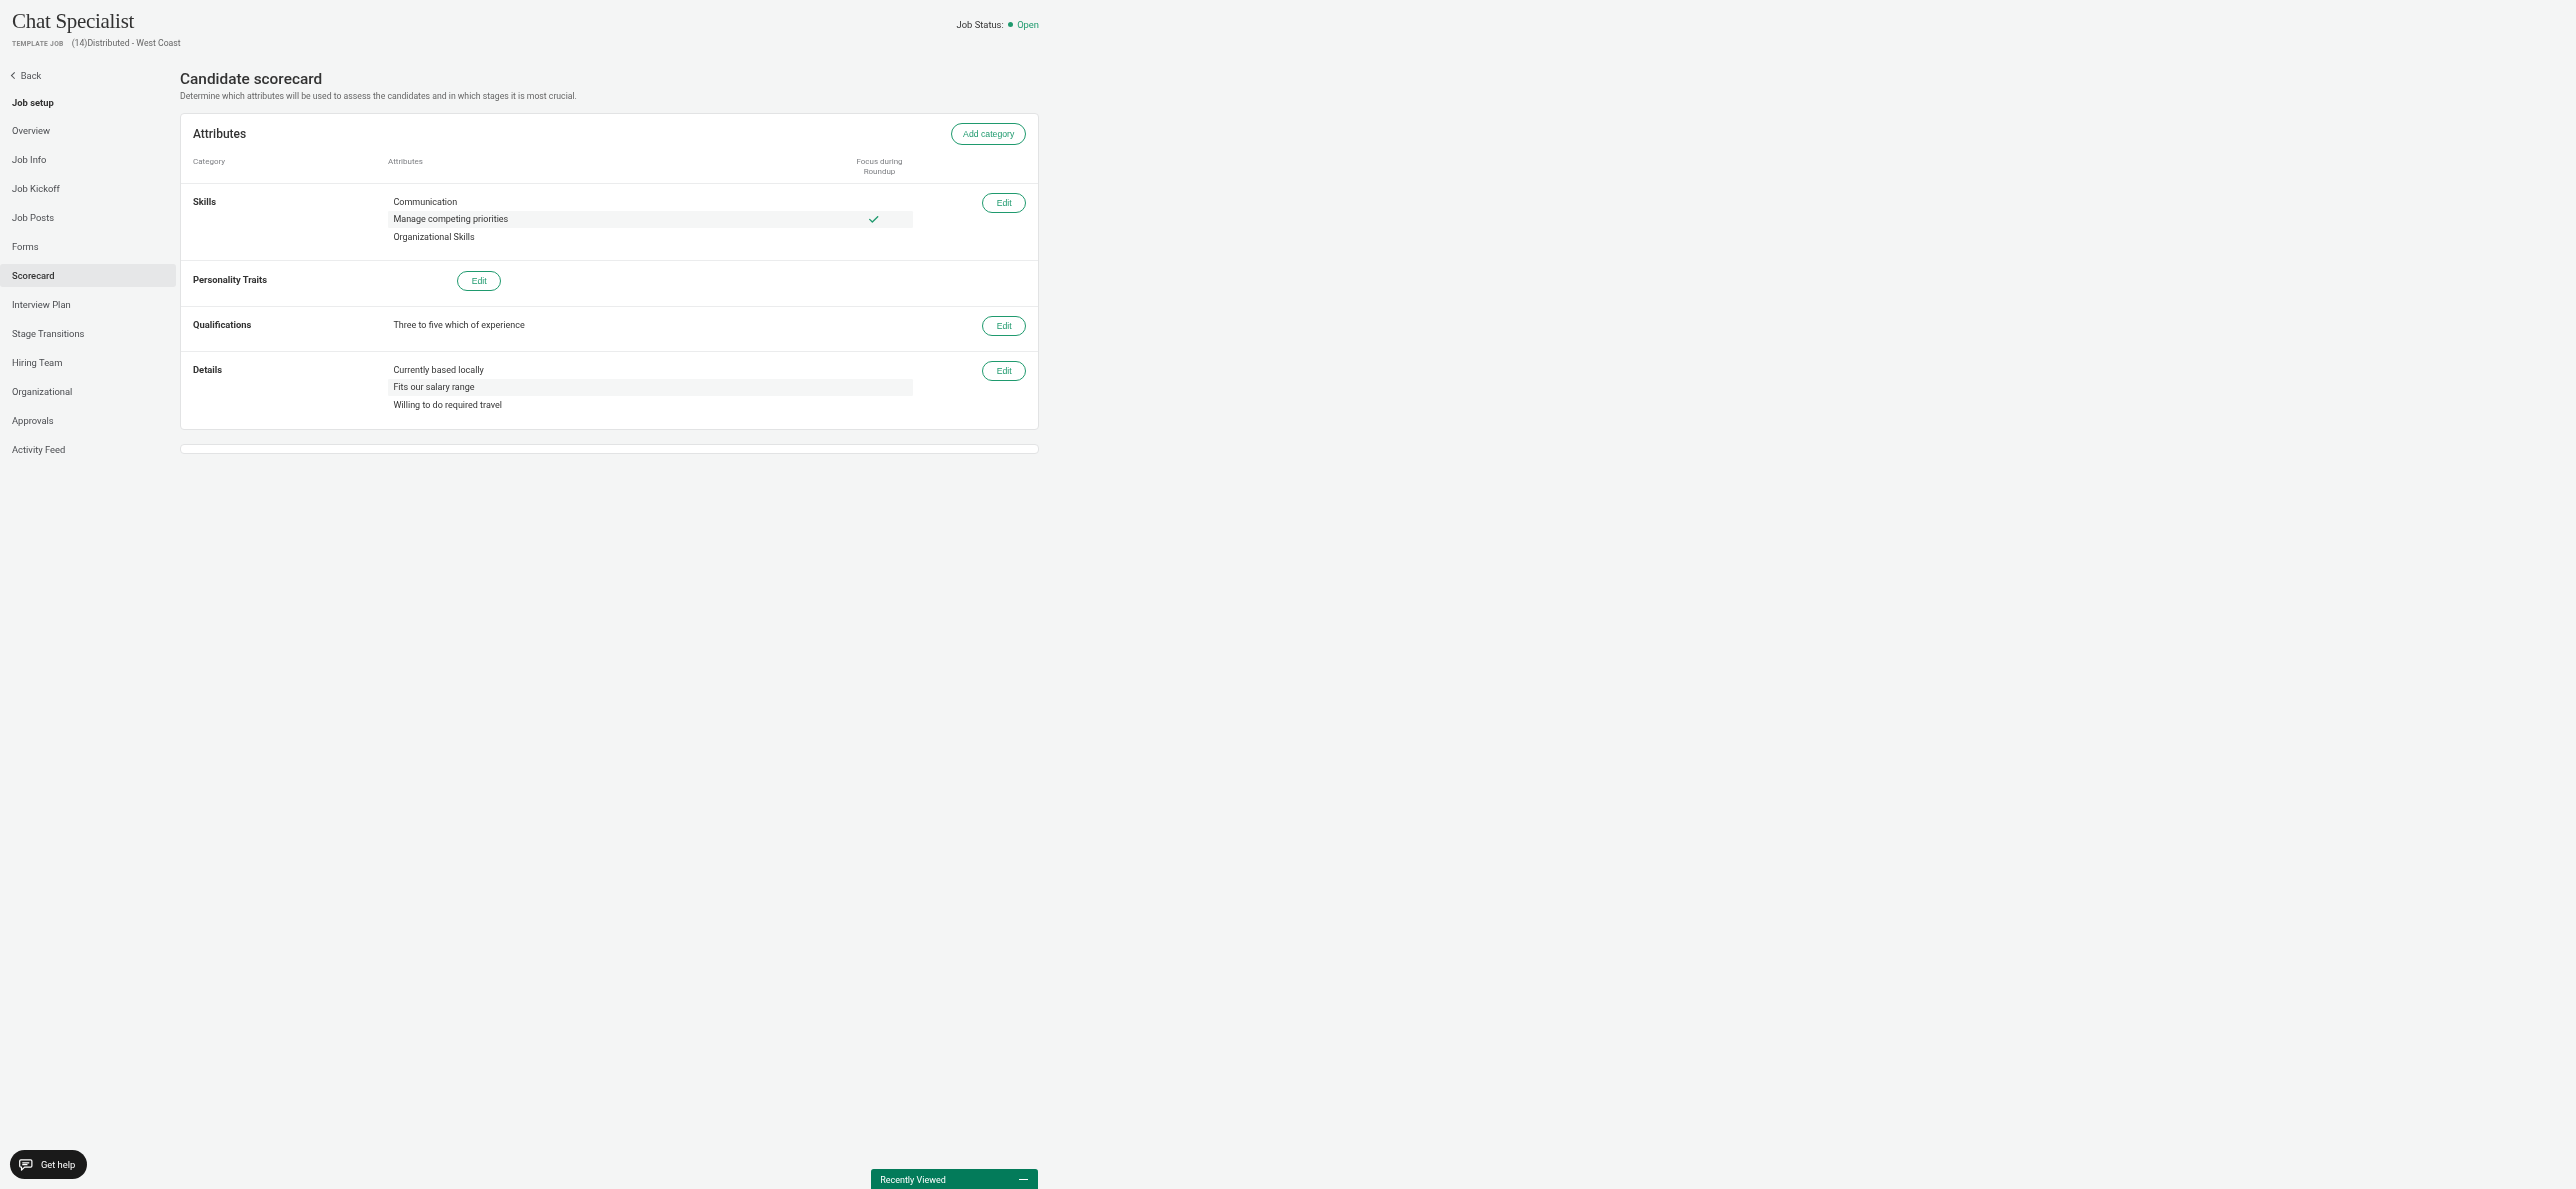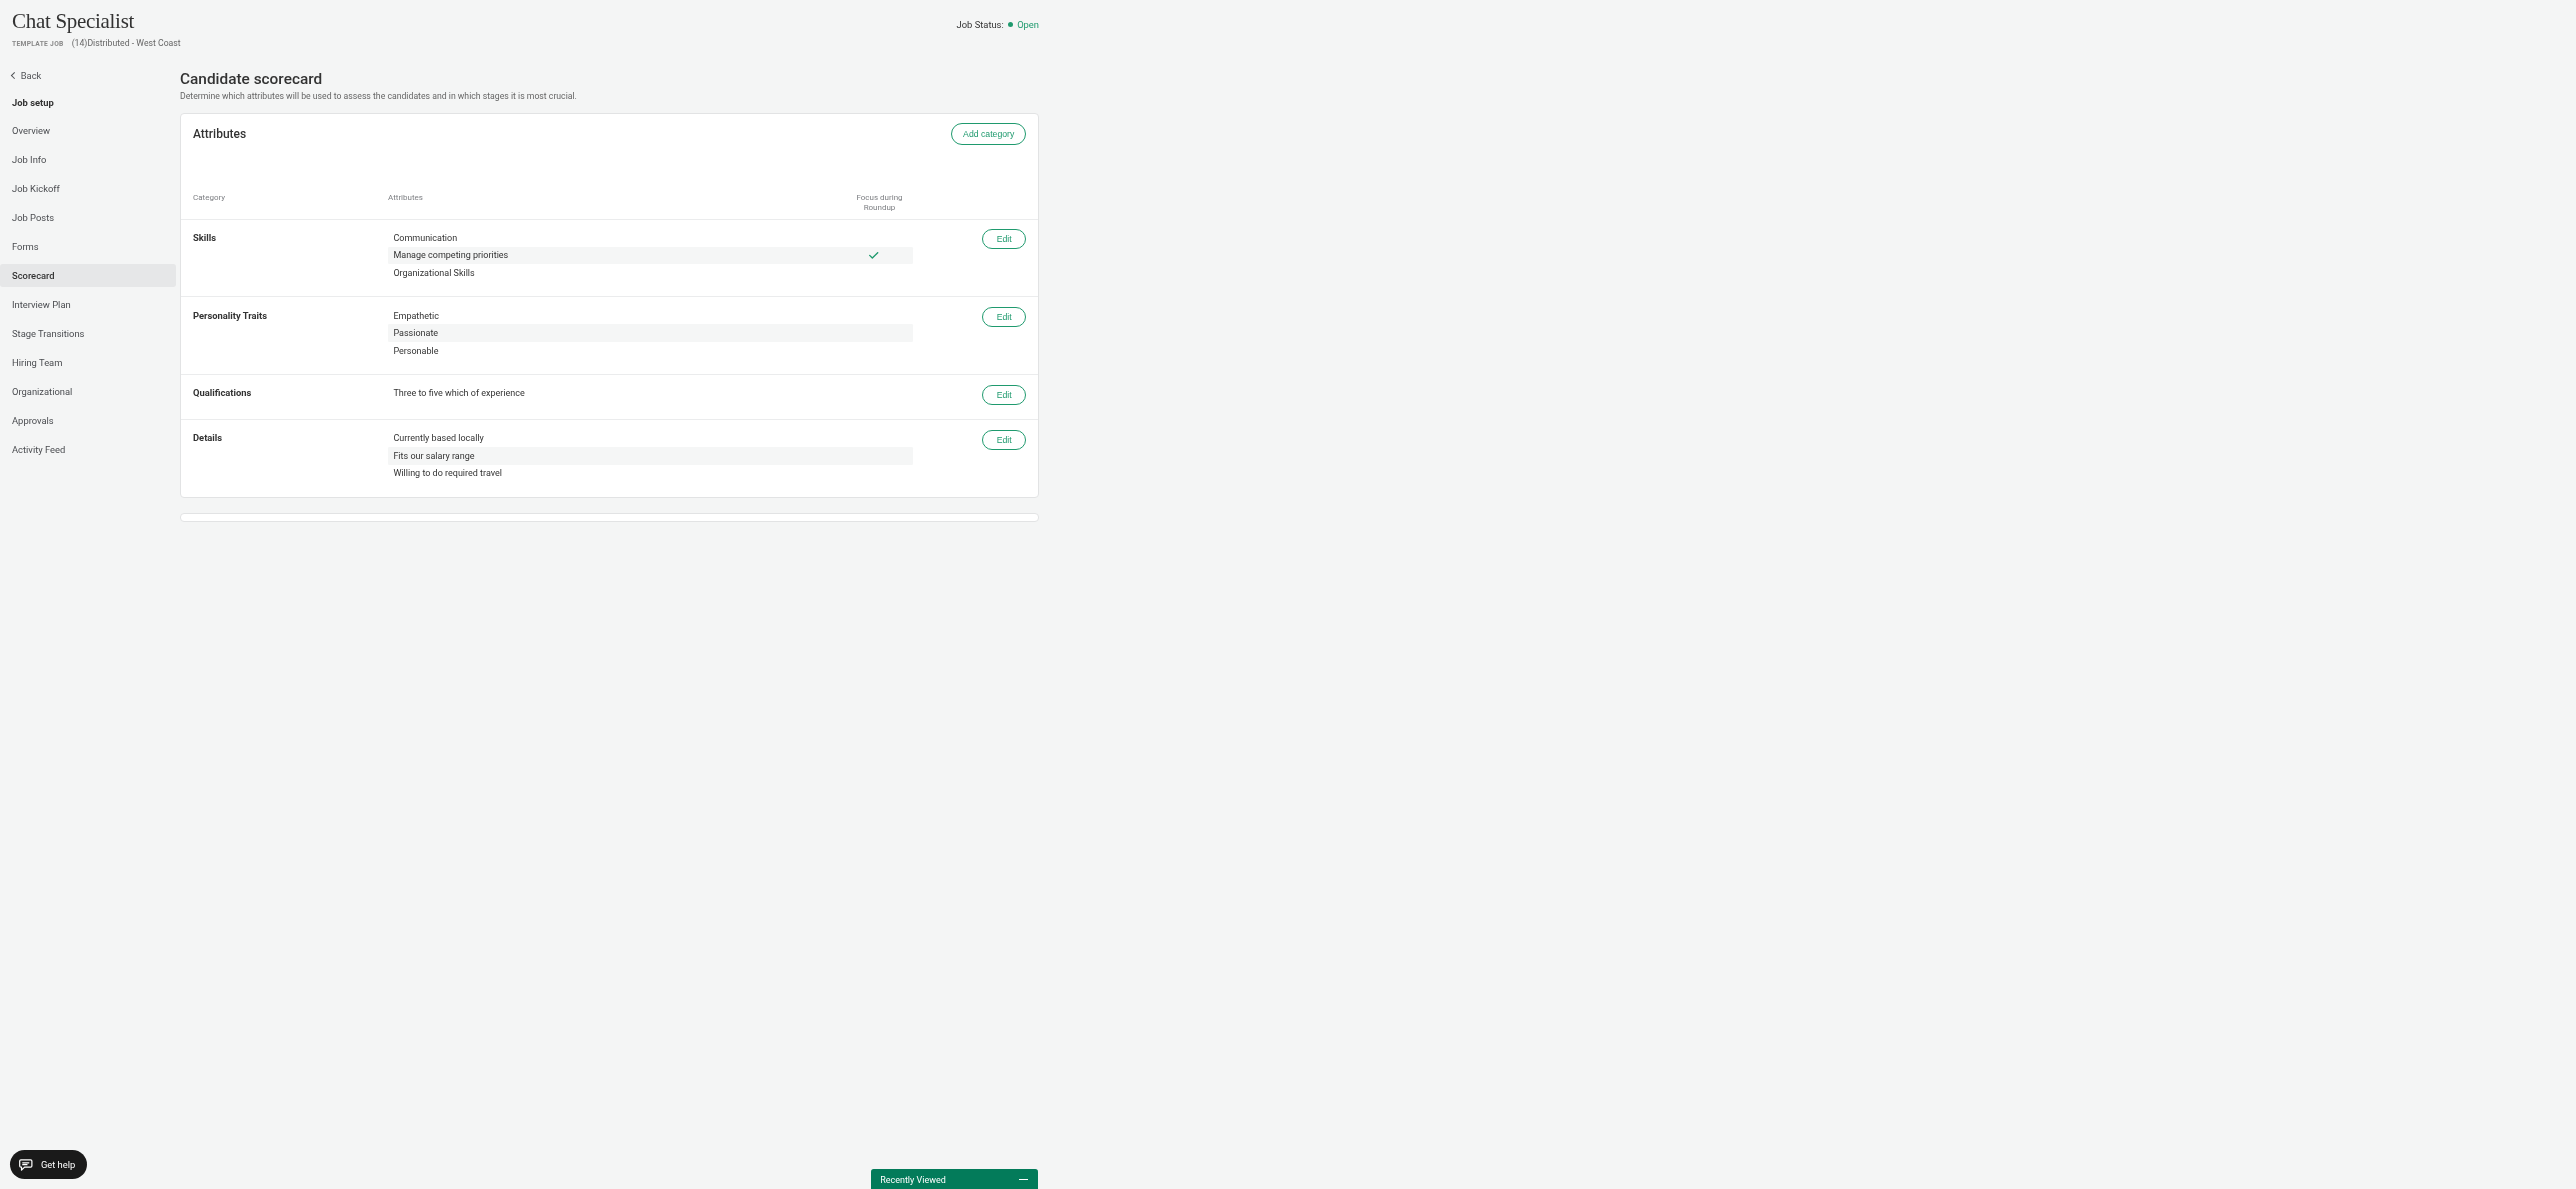--- a/index.html
+++ b/index.html
@@ -157,21 +157,20 @@
     border: 0.7px solid #1f9a6e;
     color: #1f9a6e;
     font-size: 8.7px;
     padding: 4.7px 10.7px;
     border-radius: 12px;
     cursor: pointer;
   }
   .attr-head-row, .attr-row {
     display: flex;
     padding: 0 12px;
-    margin-top: 36px;
   }
   .attr-head-row {
     padding-top: 2.7px;
     padding-bottom: 5.4px;
   }
   .col-category { width: 195px; flex-shrink: 0; }
   .col-attrs { flex: 1; }
   .col-focus { width: 67px; flex-shrink: 0; text-align: center; }
   .col-actions { width: 113px; flex-shrink: 0; display:flex; justify-content:flex-end; }
   .th {
@@ -353,34 +352,20 @@
                   <div class="attr-text">Organizational Skills</div>
                   <div class="attr-focus"></div>
                 </div>
               </div>
               <div class="cat-actions">
                 <button class="btn-edit">Edit</button>
               </div>
             </div>
             <div class="category-section">
               <div class="cat-name">Personality Traits</div>
-              <div class="attr-list">
-                <div class="attr-item-row">
-                  <div class="attr-text">Empathetic</div>
-                  <div class="attr-focus"></div>
-                </div>
-                <div class="attr-item-row alt">
-                  <div class="attr-text">Passionate</div>
-                  <div class="attr-focus"></div>
-                </div>
-                <div class="attr-item-row">
-                  <div class="attr-text">Personable</div>
-                  <div class="attr-focus"></div>
-                </div>
-              </div>
               <div class="cat-actions">
                 <button class="btn-edit">Edit</button>
               </div>
             </div>
             <div class="category-section">
               <div class="cat-name">Qualifications</div>
               <div class="attr-list">
                 <div class="attr-item-row">
                   <div class="attr-text">Three to five which of experience</div>
                   <div class="attr-focus"></div>

